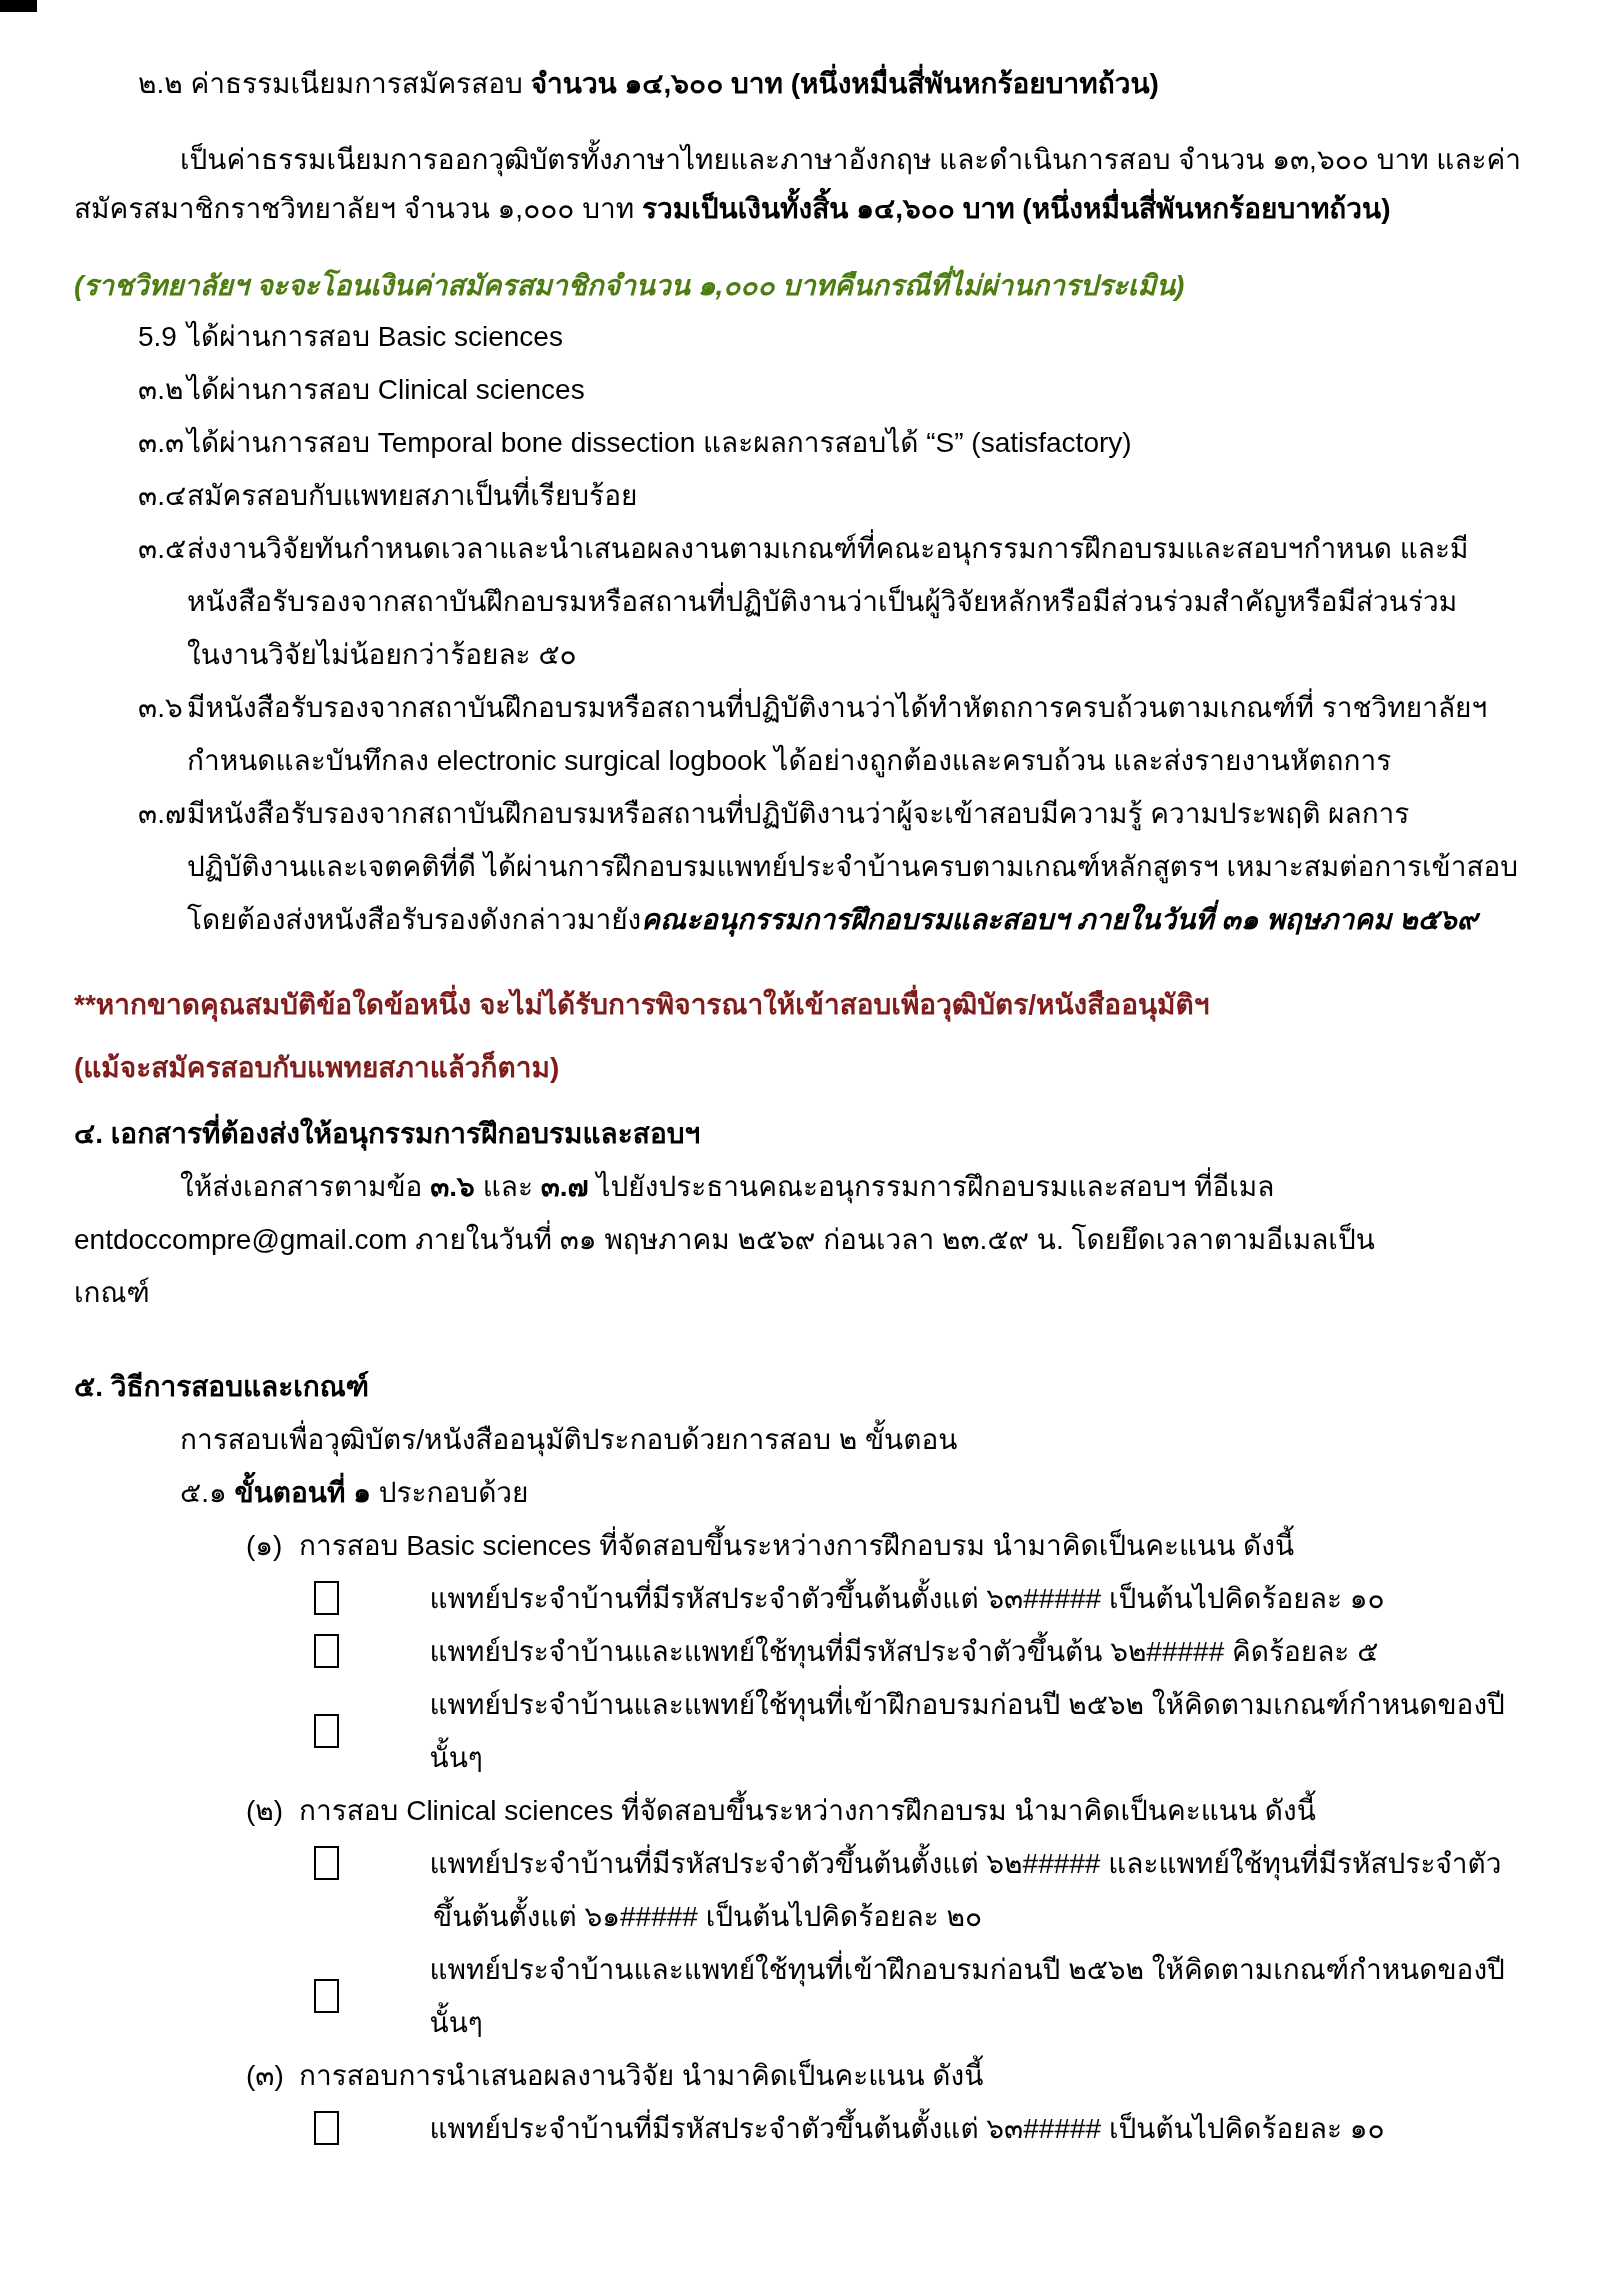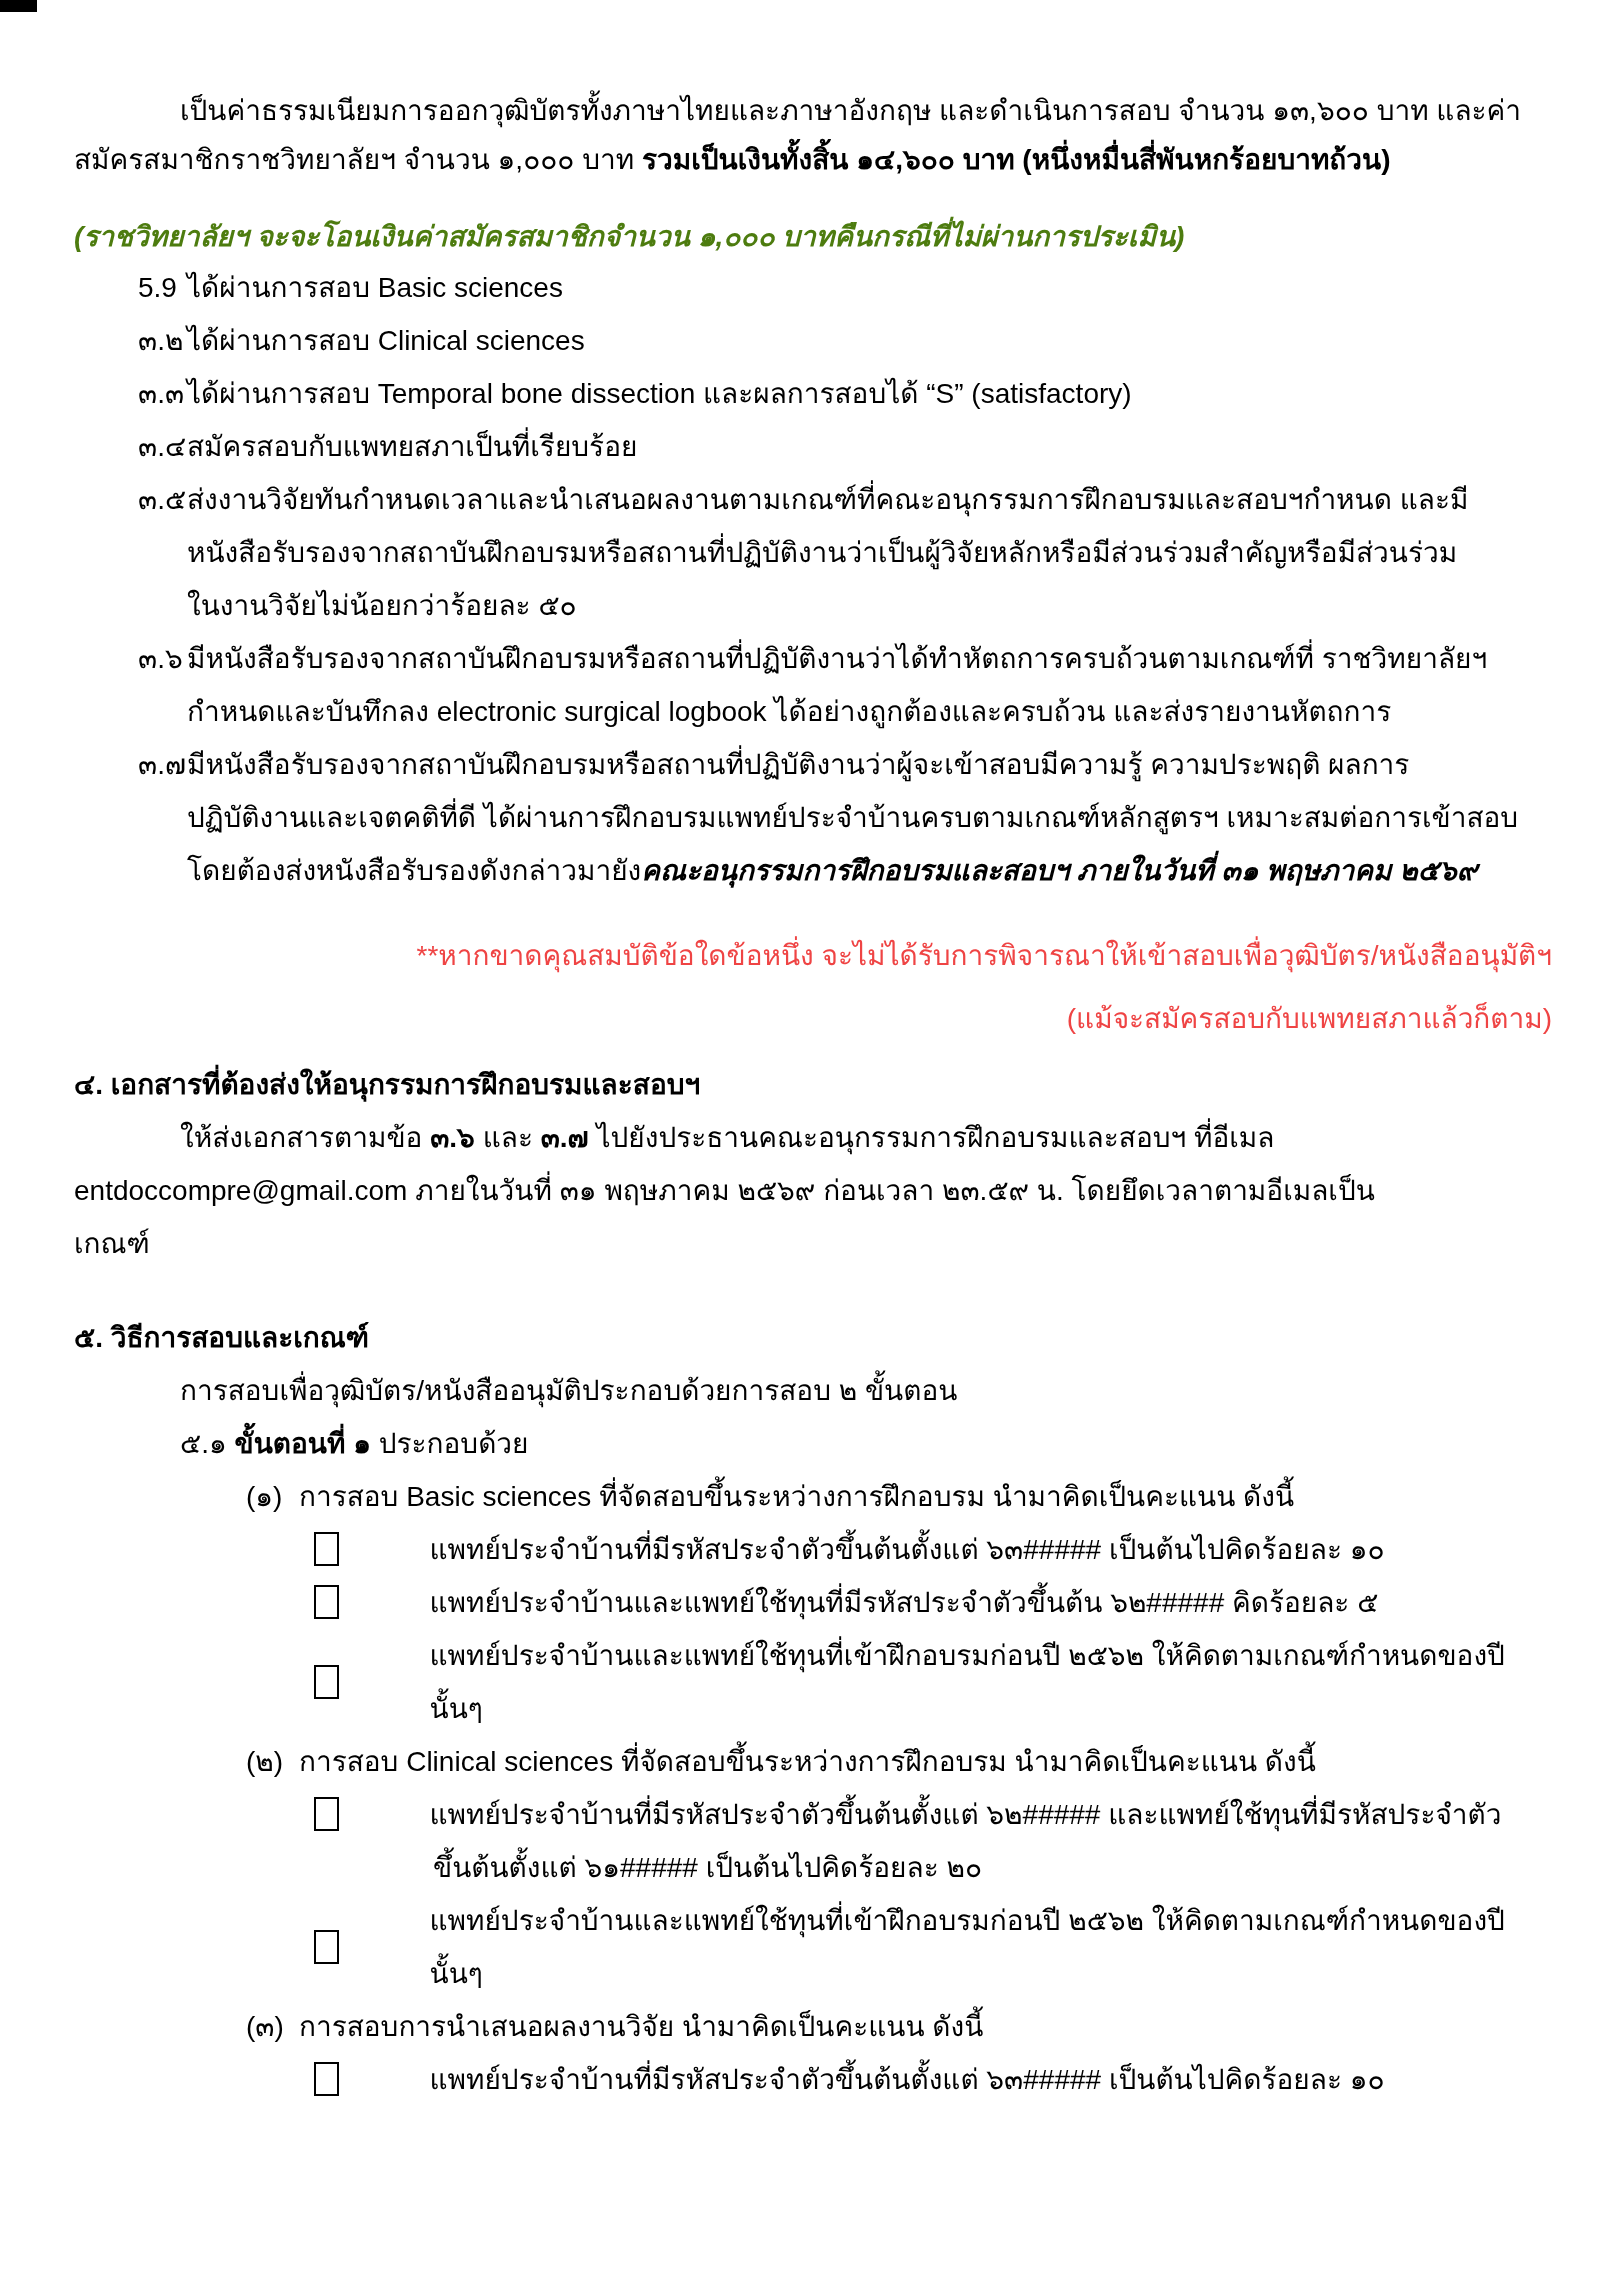--- a/index.html
+++ b/index.html
@@ -30,40 +30,43 @@
   .ind65  { padding-left: 64px; }
   .ind108 { padding-left: 106px; }
   .mt28 { margin-top: 27.4px; }
   .mt36 { margin-top: 35px; }
   .mt8  { margin-top: 7.8px; }
   .mt42 { margin-top: 41px; }
   .heading { font-weight: bold; }
   .qitem { padding-left: 64px; }
   .qnum { display: inline-block; width: 49px; }
   .qcont { padding-left: 113px; }
-  .warn { text-align: right; font-weight: normal; color: #ef4444; }
+  .warn { text-align: left; font-weight: bold; color: #7f1d1d; }
   .warn .ln { line-height: 63px; }
   .grp { padding-left: 172px; }
   .gnum { display: inline-block; width: 53px; }
   .cbrow { display: flex; align-items: center; line-height: 53px; padding-left: 240px; }
   .cbox {
     flex: 0 0 auto;
     width: 24.5px; height: 34px;
     border: 2.9px solid #000;
     box-sizing: border-box;
     margin-right: 91px;
   }
   .cbcont { padding-left: 359px; }
 </style>
 </head>
 <body>
 
 <div class="page">
   <div class="corner-mark"></div>
 
+  <div class="ln ind65">
+    <span>๒.๒ ค่าธรรมเนียมการสมัครสอบ </span><span class="b">จำนวน ๑๔,๖๐๐ บาท (หนึ่งหมื่นสี่พันหกร้อยบาทถ้วน)</span>
+  </div>
 
   <div class="ln ind108 mt28">เป็นค่าธรรมเนียมการออกวุฒิบัตรทั้งภาษาไทยและภาษาอังกฤษ และดำเนินการสอบ จำนวน ๑๓,๖๐๐ บาท และค่า</div>
   <div class="ln">
     <span>สมัครสมาชิกราชวิทยาลัยฯ จำนวน ๑,๐๐๐ บาท </span><span class="b">รวมเป็นเงินทั้งสิ้น ๑๔,๖๐๐ บาท (หนึ่งหมื่นสี่พันหกร้อยบาทถ้วน)</span>
   </div>
   <div class="ln red bi mt28">(ราชวิทยาลัยฯ จะจะโอนเงินค่าสมัครสมาชิกจำนวน ๑,๐๐๐ บาทคืนกรณีที่ไม่ผ่านการประเมิน)</div>
 
 
   <div class="lt qitem">
     <span class="qnum">5.9</span><span>ได้ผ่านการสอบ Basic sciences</span>

